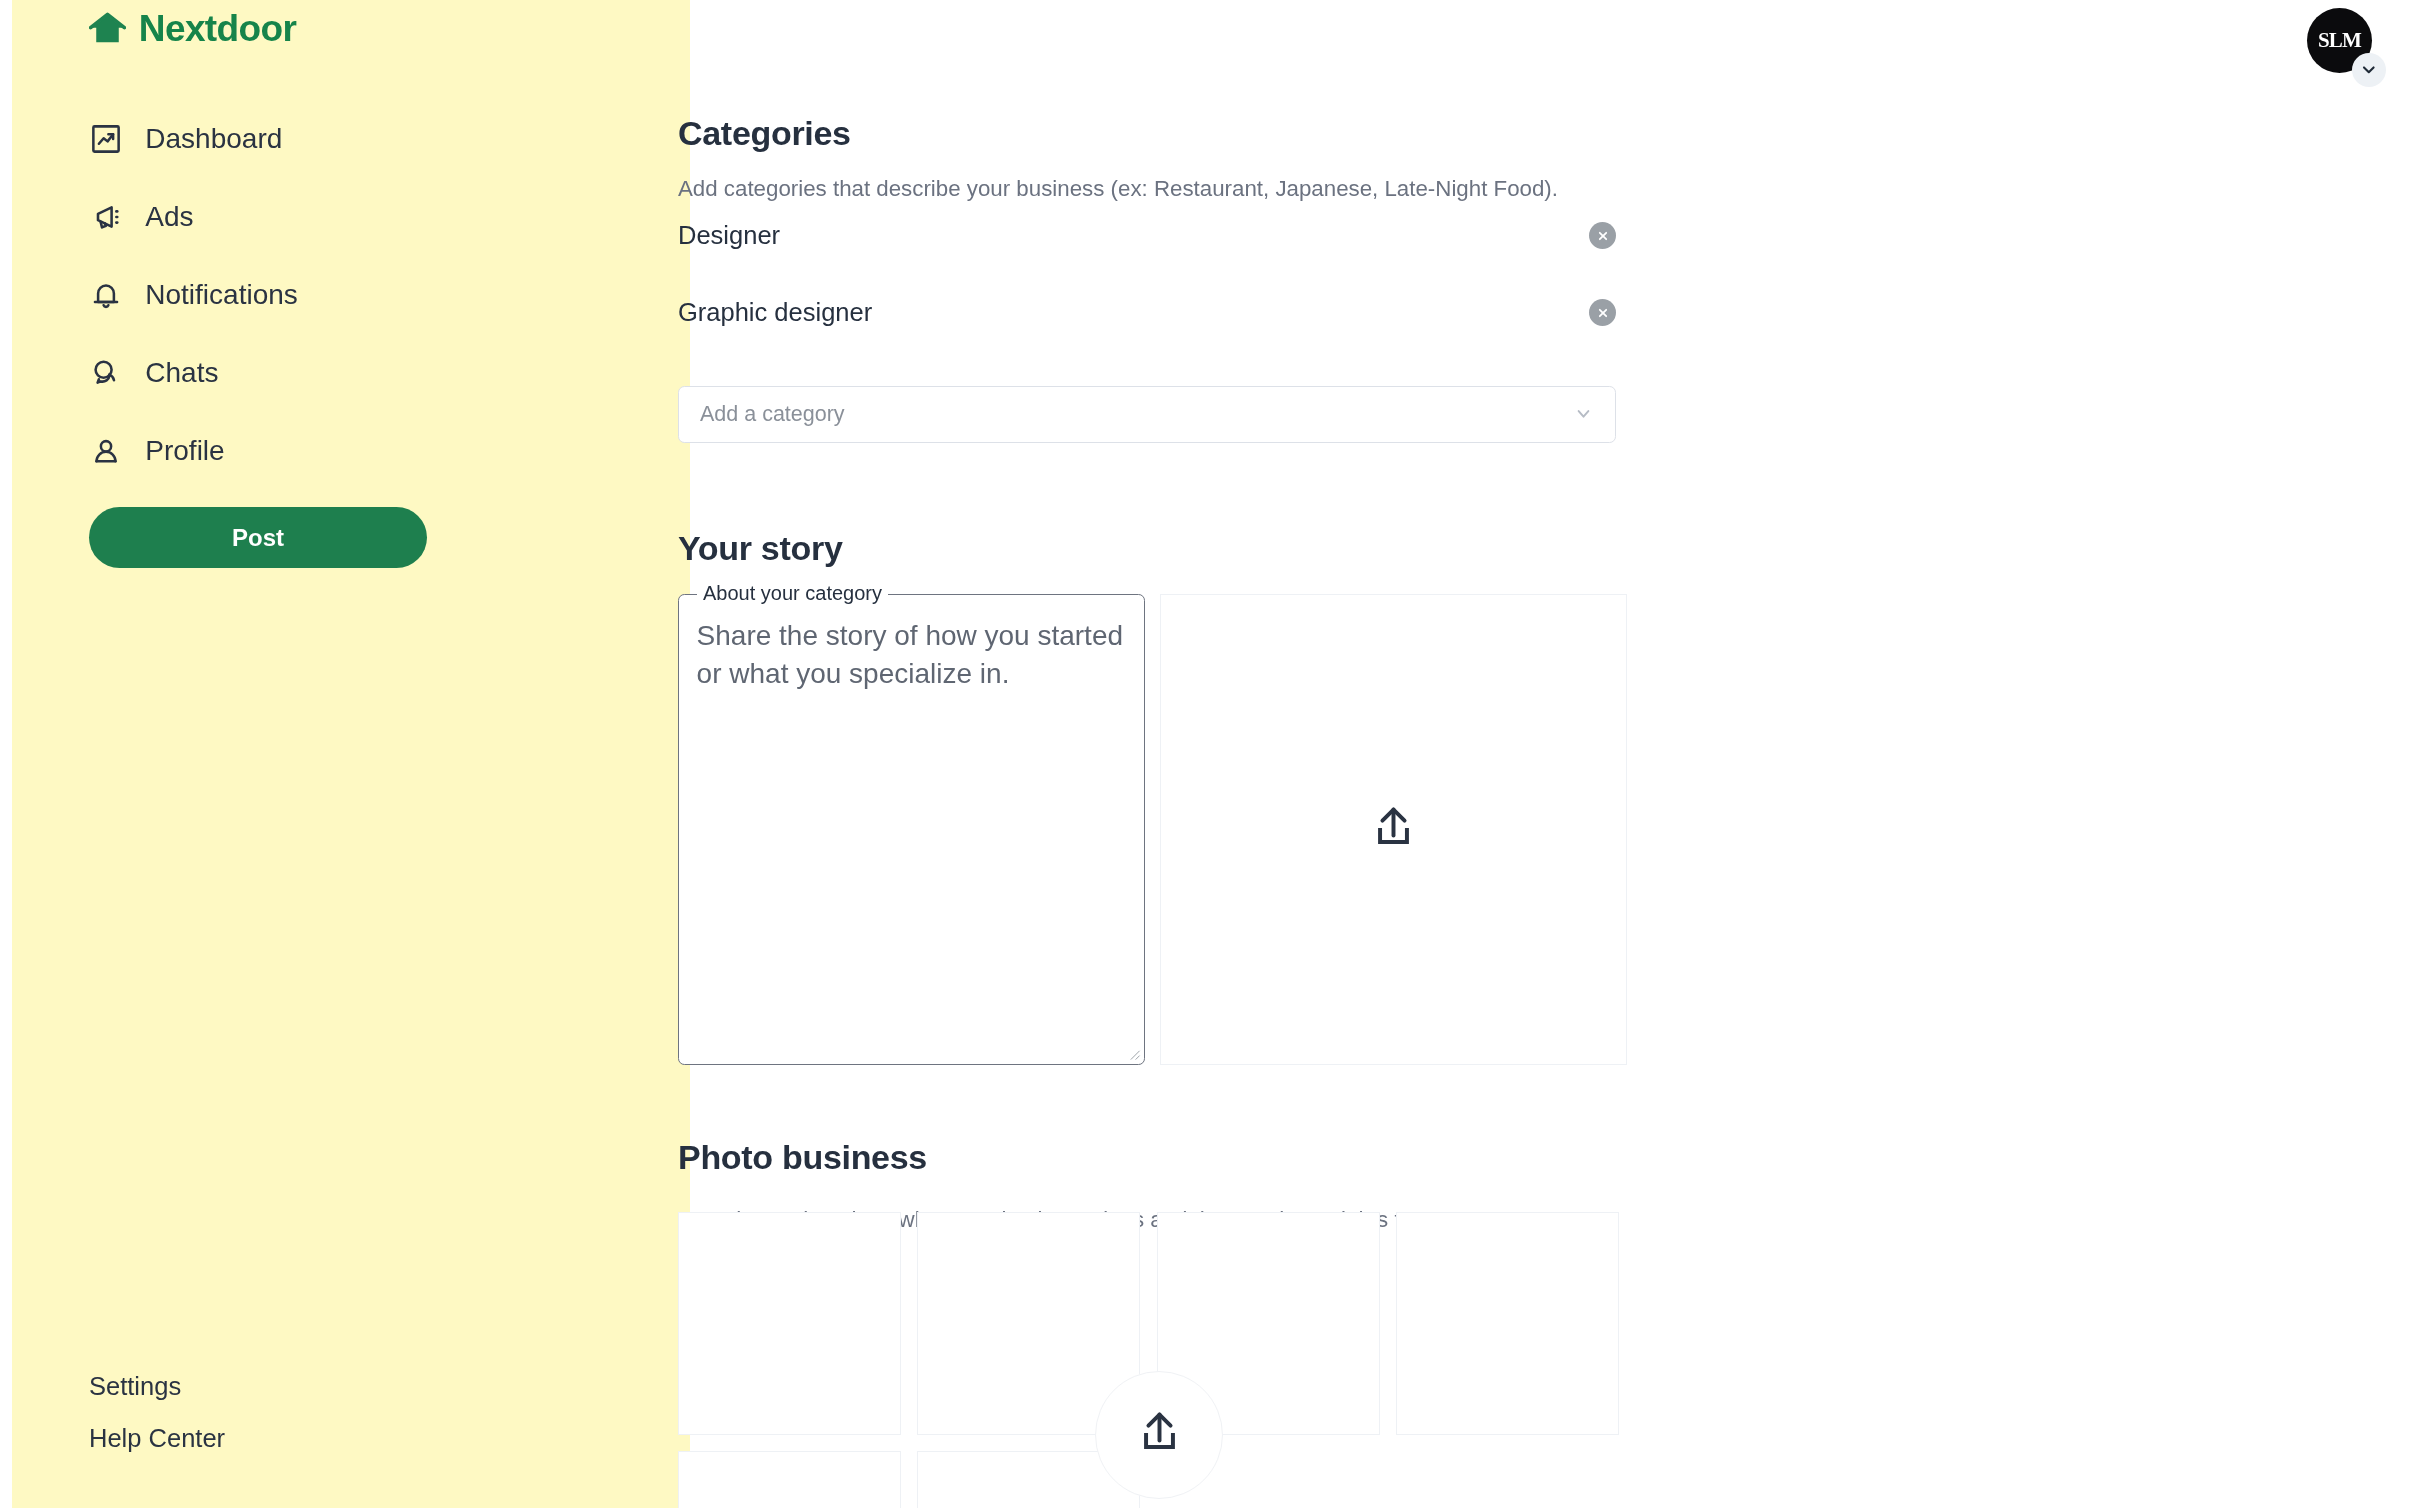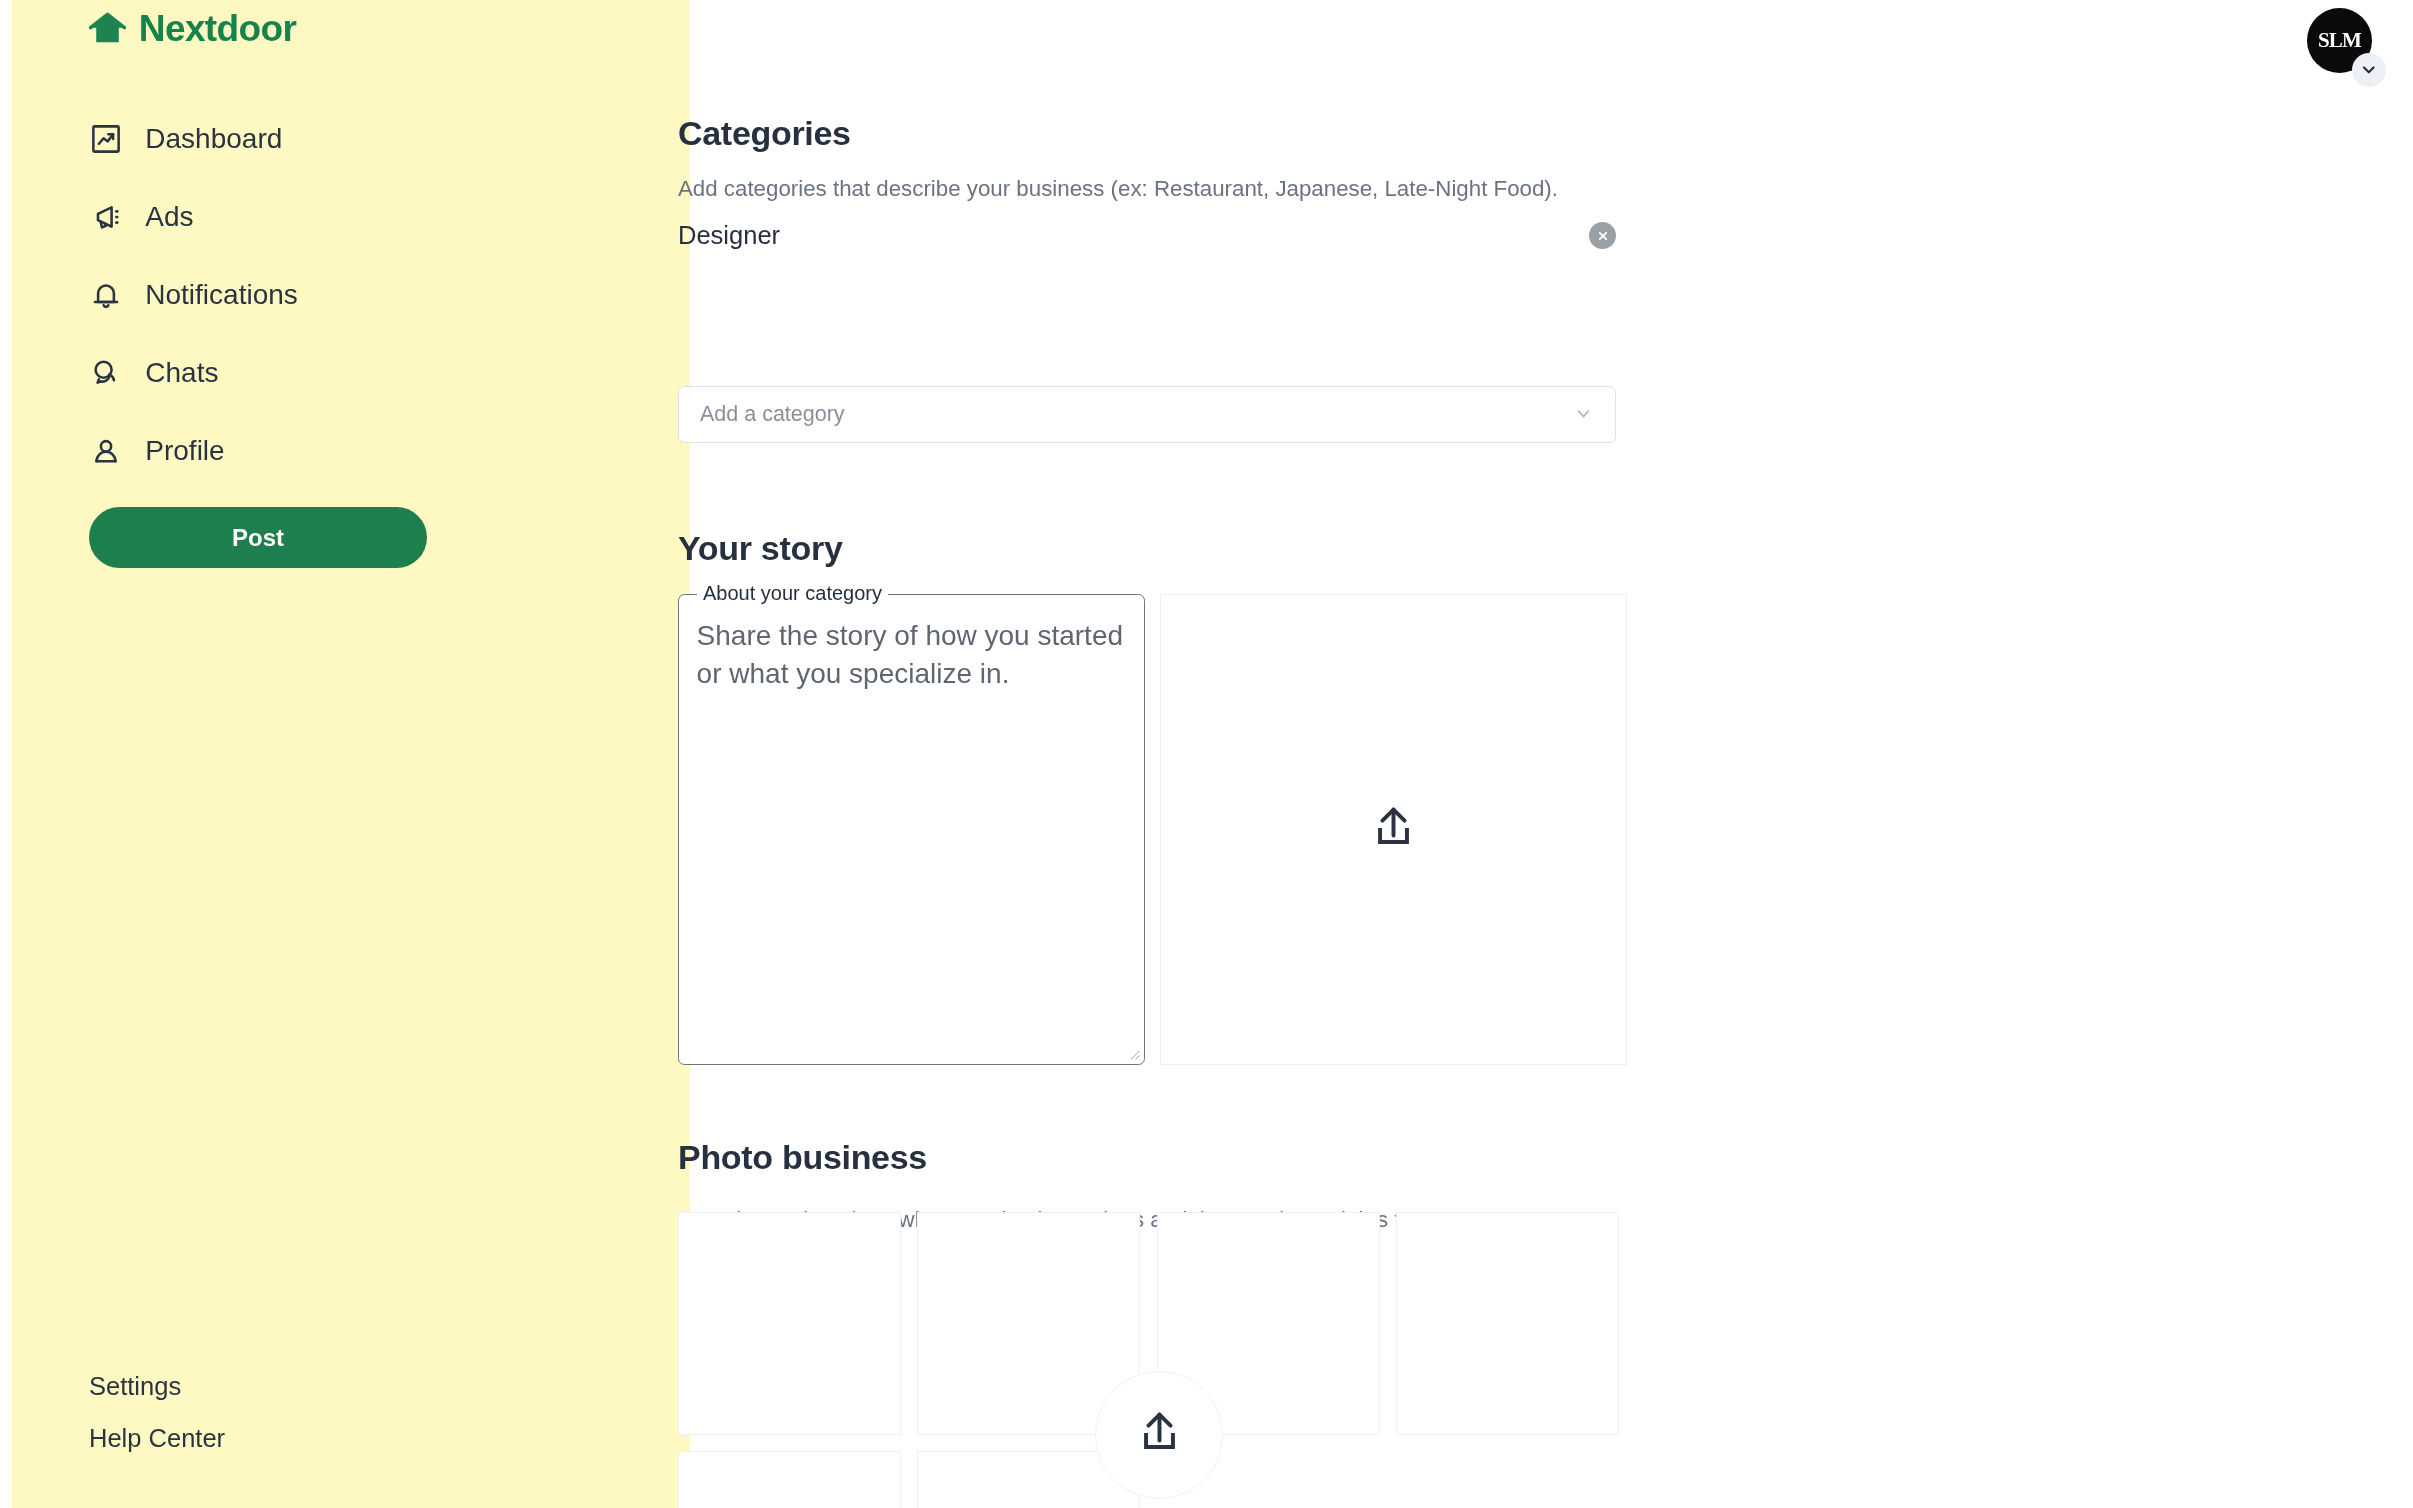--- a/index.html
+++ b/index.html
@@ -258,20 +258,29 @@
     <div class="cat-row" style="top:222px;">
       <span class="cat-name">Designer</span>
       <button class="cat-remove">
         <svg width="16" height="16" viewBox="0 0 20 20">
           <line x1="6" y1="6" x2="14" y2="14" stroke="#fff" stroke-width="2.2" stroke-linecap="round"></line>
           <line x1="14" y1="6" x2="6" y2="14" stroke="#fff" stroke-width="2.2" stroke-linecap="round"></line>
         </svg>
       </button>
     </div>
 
+    <div class="cat-row" style="top:299px;">
+      <span class="cat-name">Graphic designer</span>
+      <button class="cat-remove">
+        <svg width="16" height="16" viewBox="0 0 20 20">
+          <line x1="6" y1="6" x2="14" y2="14" stroke="#fff" stroke-width="2.2" stroke-linecap="round"></line>
+          <line x1="14" y1="6" x2="6" y2="14" stroke="#fff" stroke-width="2.2" stroke-linecap="round"></line>
+        </svg>
+      </button>
+    </div>
 
     <div class="select-box" style="top:386px;gap:40px;">
       <span class="select-placeholder">Add a category</span>
       <span>
         <svg width="21" height="21" viewBox="0 0 26 26">
           <polyline points="7,10 13,17 19,10" fill="none" stroke="#B6BCC5" stroke-width="2.4" stroke-linecap="round" stroke-linejoin="round"></polyline>
         </svg>
       </span>
     </div>
 

